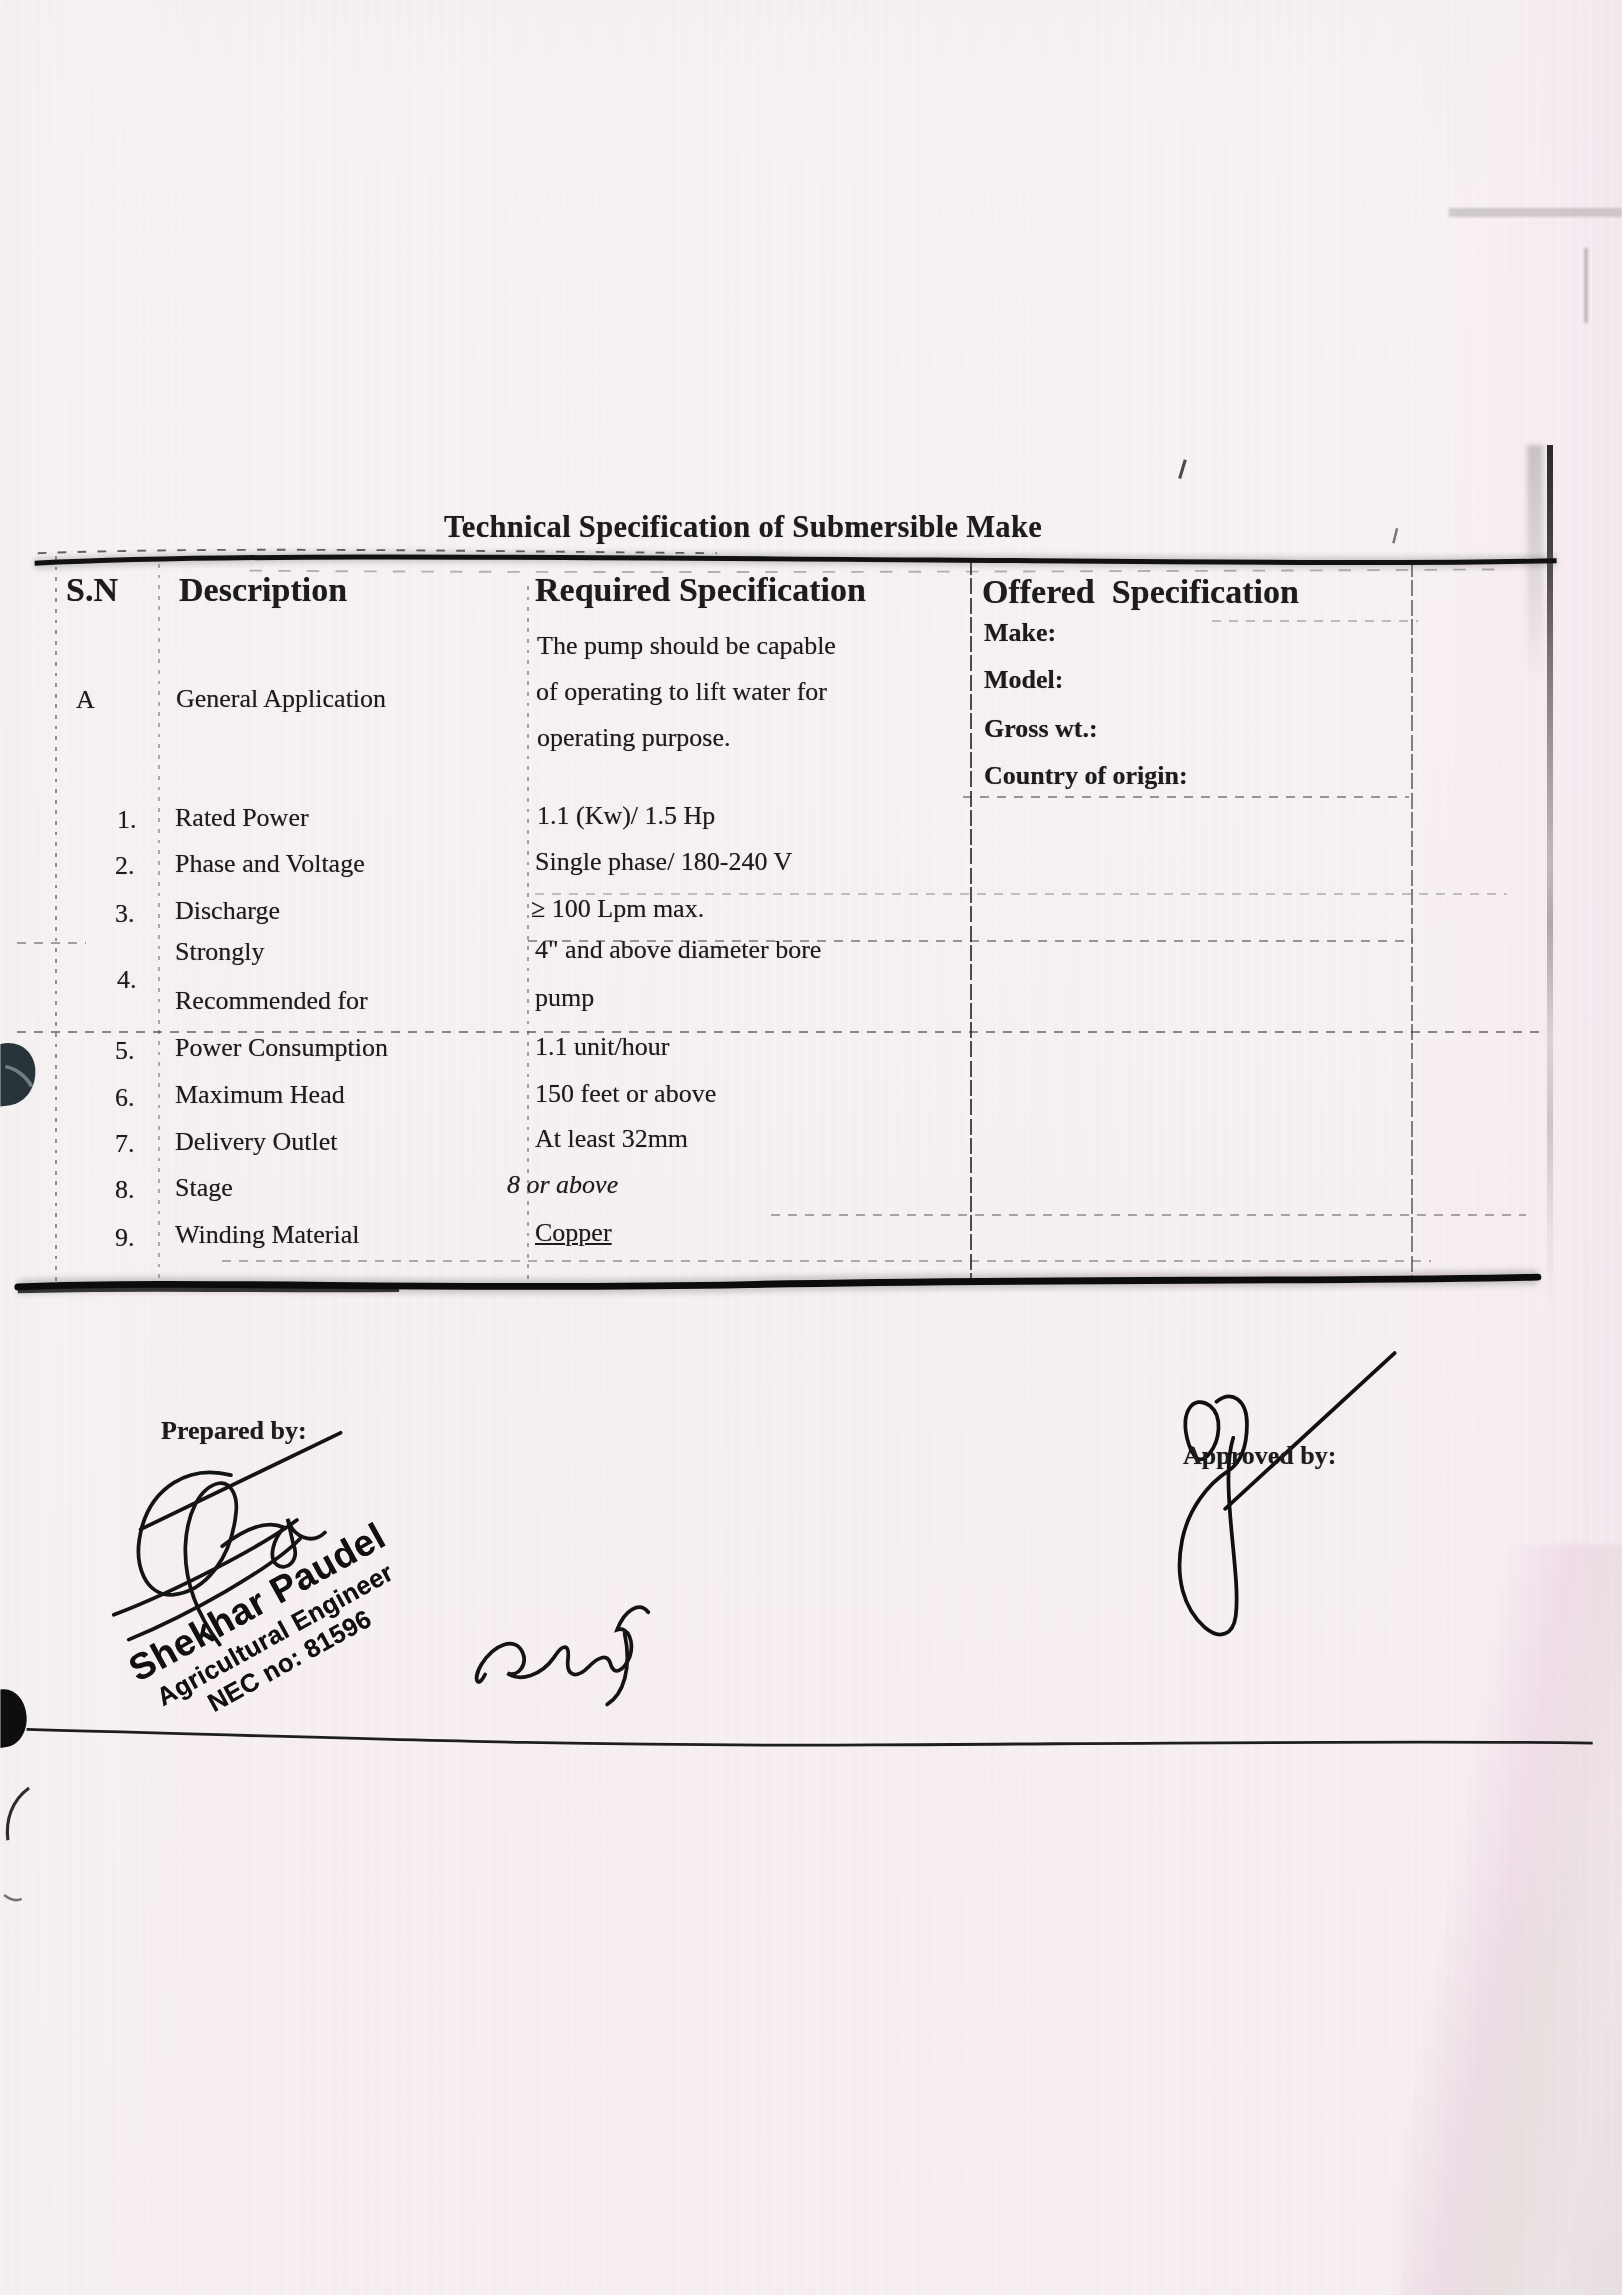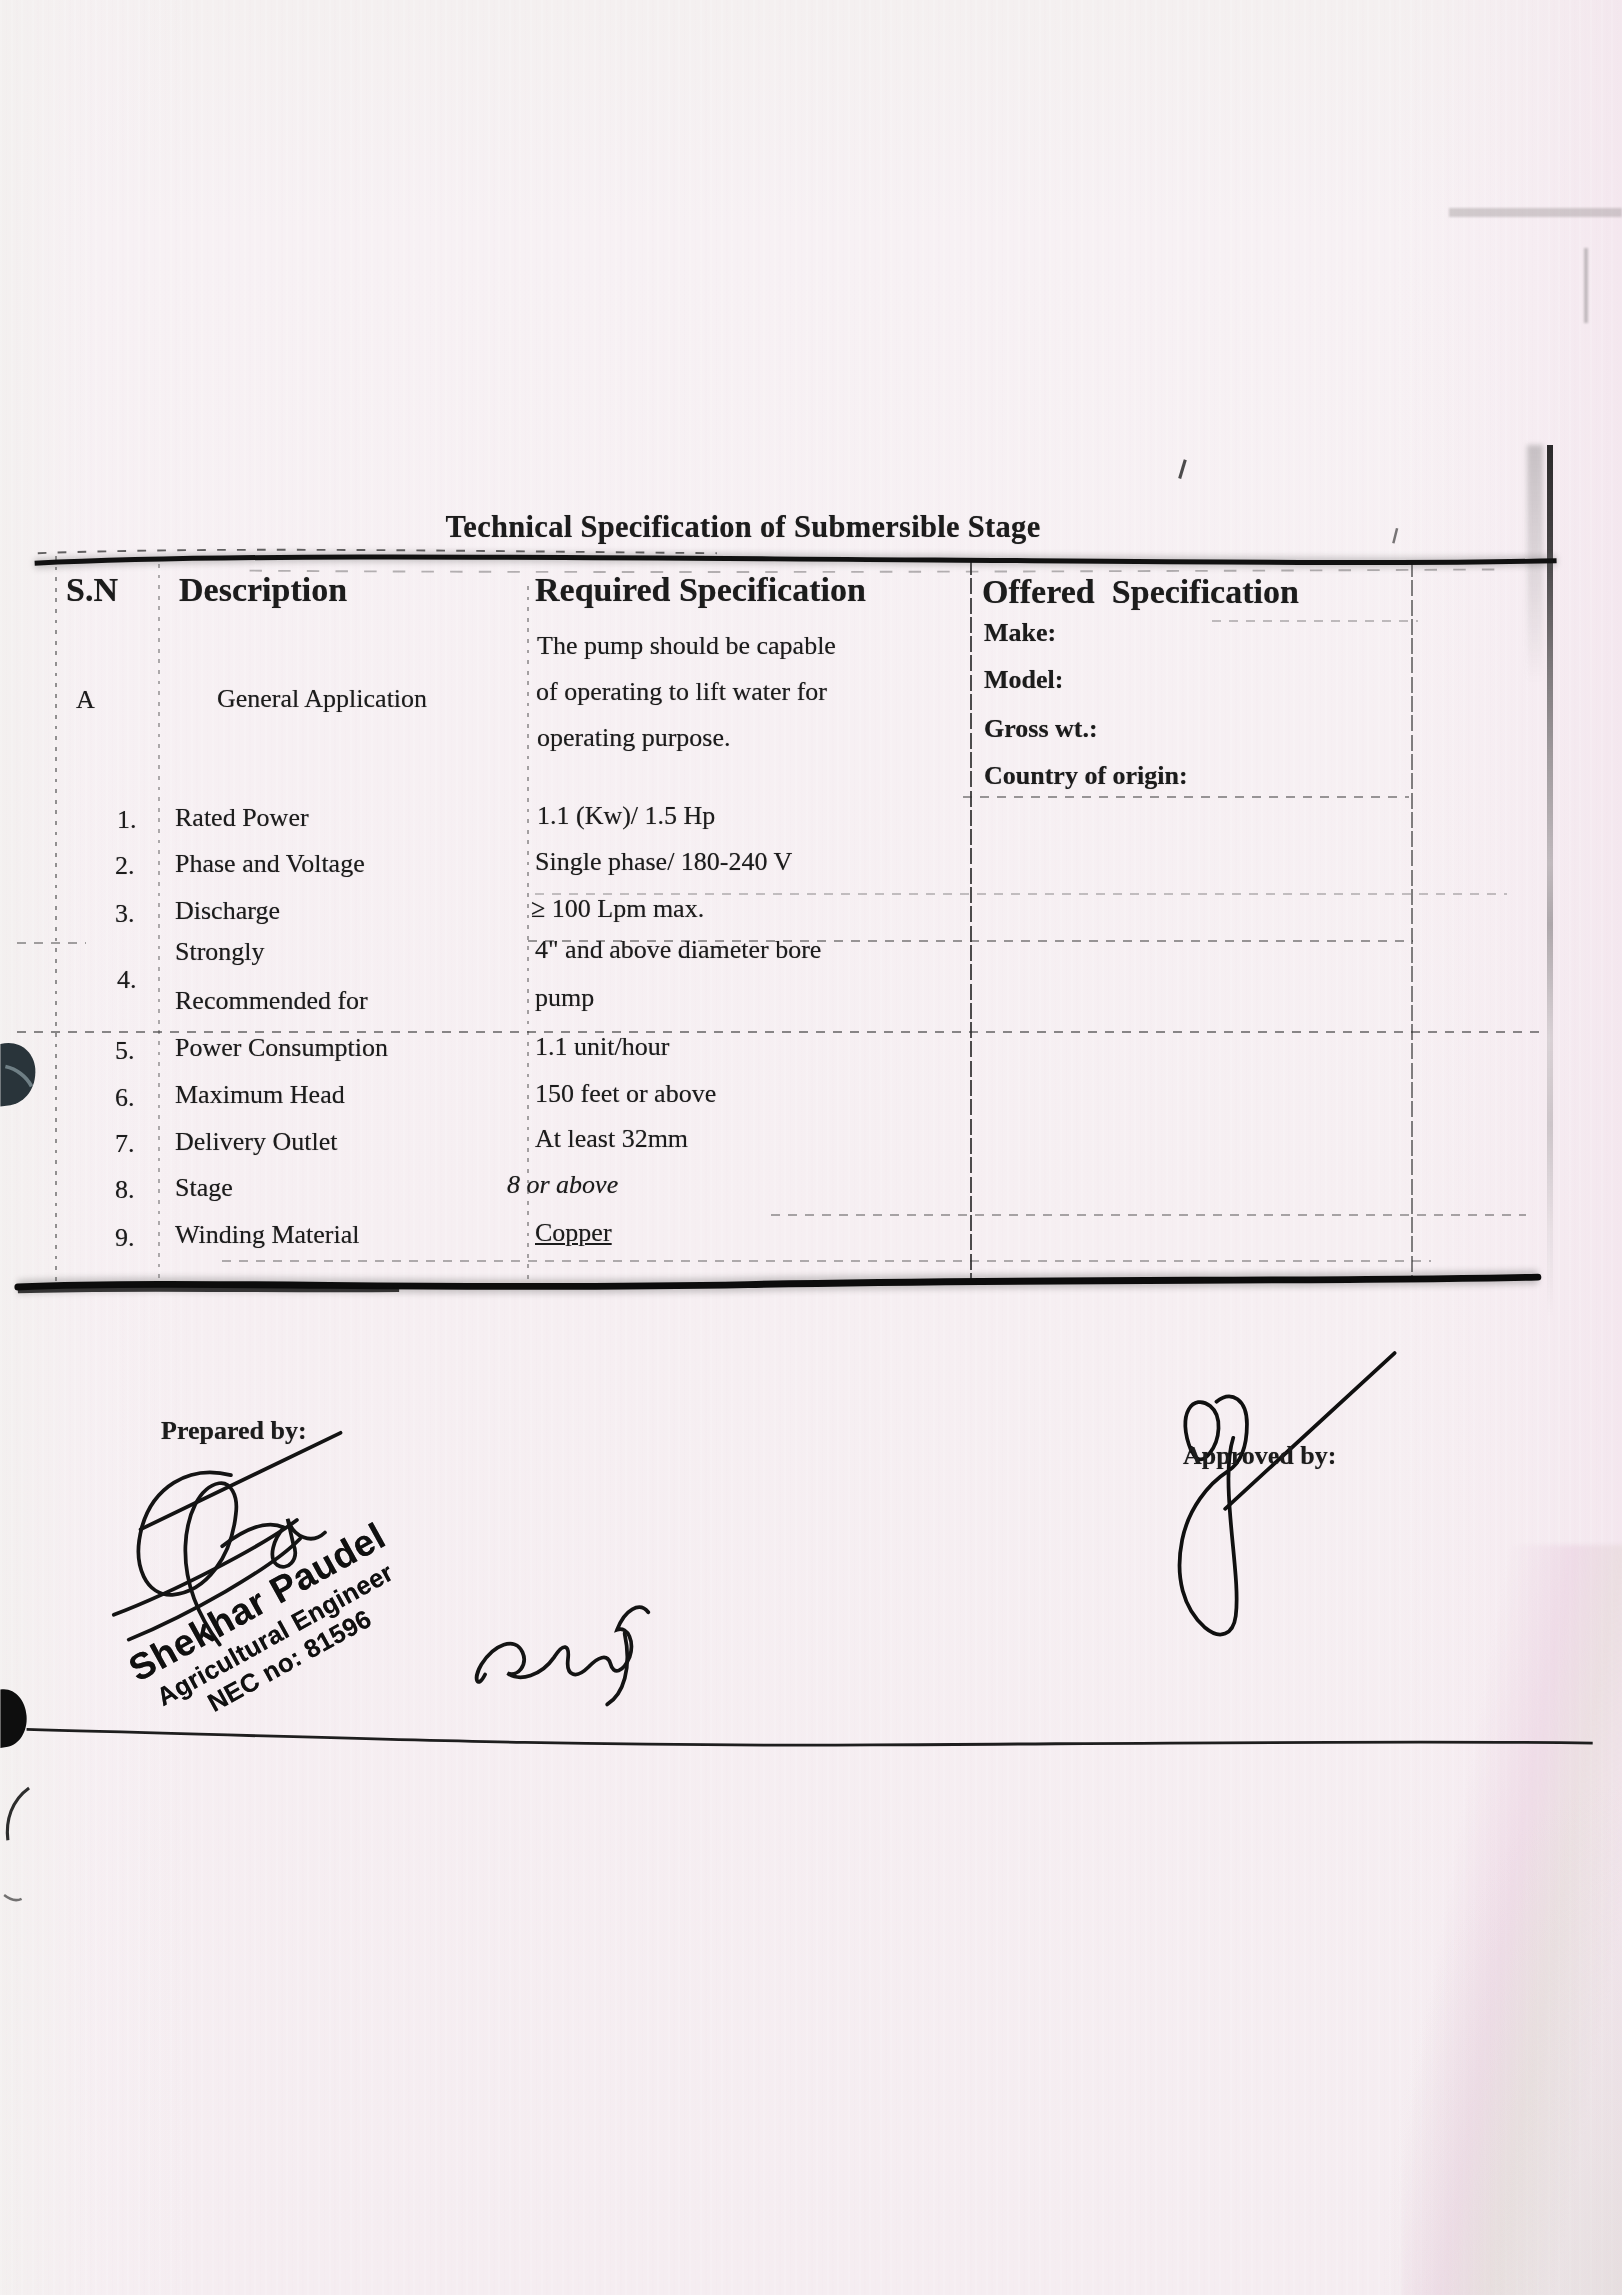--- a/index.html
+++ b/index.html
@@ -60,30 +60,30 @@
 
 <div class="page">
   <div class="streaks"></div>
   <div class="band-tr"></div>
   <div class="tick-tr"></div>
   <div class="smudge-soft"></div>
   <div class="smudge-v"></div>
   <div class="crease"></div>
   <div class="corner-br"></div>
 
-  <div class="txt title" style="left:408px;top:510px;width:670px;">Technical Specification of Submersible Stage</div>
+  <div class="txt title" style="left:408px;top:510px;width:670px;">Technical Specification of Submersible Make</div>
 
   <div class="txt hdr" style="left:66px;top:571px;">S.N</div>
   <div class="txt hdr" style="left:179px;top:571px;">Description</div>
   <div class="txt hdr" style="left:535px;top:571px;">Required Specification</div>
   <div class="txt hdr hdr-offered" style="left:982px;top:573px;">Offered Specification</div>
 
   <div>
     <div class="txt body" style="left:76px;top:685px;">A</div>
-    <div class="txt body" style="left:176px;top:684px;margin-left:41px;">General Application</div>
+    <div class="txt body" style="left:176px;top:684px;">General Application</div>
     <div class="txt body" style="left:537px;top:631px;">The pump should be capable</div>
     <div class="txt body" style="left:536px;top:677px;">of operating to lift water for</div>
     <div class="txt body" style="left:537px;top:723px;">operating purpose.</div>
     <div class="txt boldlbl" style="left:984px;top:618px;">Make:</div>
     <div class="txt boldlbl" style="left:984px;top:665px;">Model:</div>
     <div class="txt boldlbl" style="left:984px;top:714px;">Gross wt.:</div>
     <div class="txt boldlbl" style="left:984px;top:761px;">Country of origin:</div>
   </div>
 
   <div>

